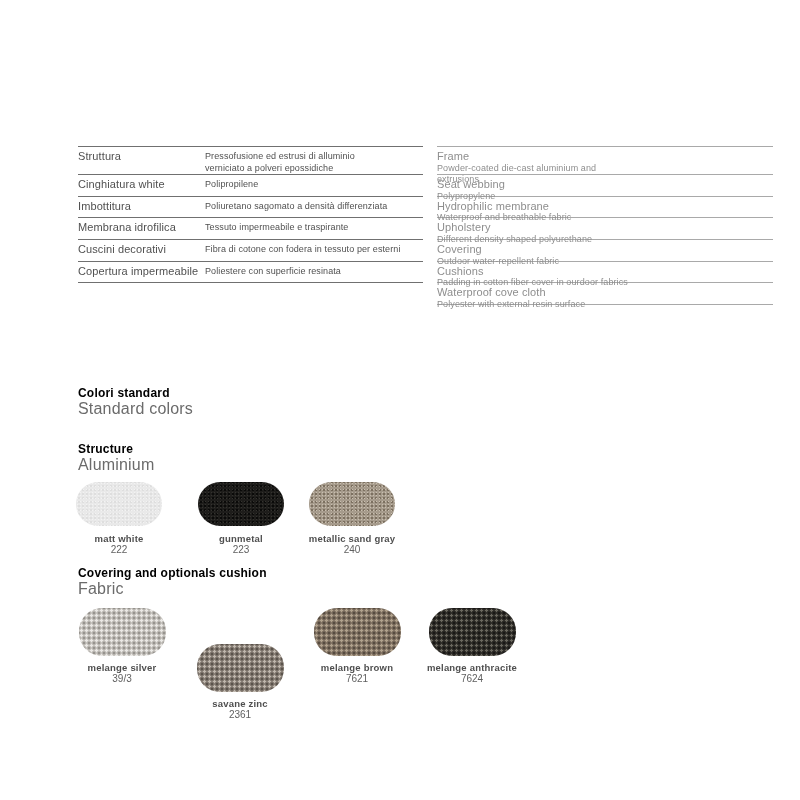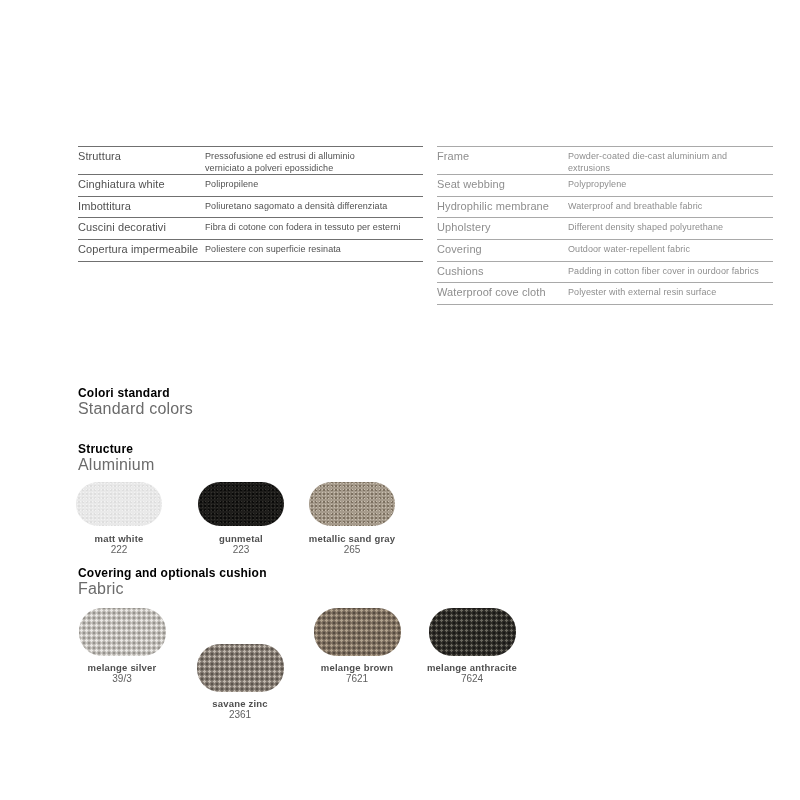--- a/index.html
+++ b/index.html
@@ -7,21 +7,21 @@
   body { font-family:"Liberation Sans", sans-serif; }
   .page { position:relative; width:800px; height:800px; background:#ffffff; overflow:hidden; }
 
   
   .tables { position:absolute; left:78px; top:146px; display:flex; gap:14px; }
   .spec-table { border-top:1px solid; }
   .spec-table.it { width:345px; border-color:#707070; color:#505050; }
   .spec-table.en { width:336px; border-color:#a9a9a9; color:#8e8e8e; }
   .spec-row { display:flex; align-items:flex-start; padding-top:4px; height:21.7px; border-bottom:1px solid; }
   .it .spec-row { border-color:#707070; }
-  .en .spec-row { border-color:#a9a9a9; }
+  .en .spec-row { border-color:#a9a9a9;flex-direction:column; }
   .spec-row.tall { height:28px; }
   .row-label { width:127px; font-size:11px; line-height:11.5px; letter-spacing:.1px; }
   .en .row-label { width:131px; }
   .row-value { flex:1; font-size:9px; line-height:11.5px; white-space:pre-line; letter-spacing:.1px; }
 
   
   .sec-heading { position:absolute; left:78px; }
   .h-title { font-size:12px; font-weight:bold; color:#000000; line-height:16px; letter-spacing:.2px; }
   .h-sub { font-size:16px; color:#6b6b6b; line-height:15px; letter-spacing:.2px; }
   #h-colors { top:385px; }
@@ -63,20 +63,24 @@
         <div class="row-value">Pressofusione ed estrusi di alluminio
 verniciato a polveri epossidiche</div>
       </div>
       <div class="spec-row">
         <div class="row-label">Cinghiatura white</div>
         <div class="row-value">Polipropilene</div>
       </div>
       <div class="spec-row">
         <div class="row-label">Imbottitura</div>
         <div class="row-value">Poliuretano sagomato a densità differenziata</div>
+      </div>
+      <div class="spec-row">
+        <div class="row-label">Membrana idrofilica</div>
+        <div class="row-value">Tessuto impermeabile e traspirante</div>
       </div>
       <div class="spec-row">
         <div class="row-label">Cuscini decorativi</div>
         <div class="row-value">Fibra di cotone con fodera in tessuto per esterni</div>
       </div>
       <div class="spec-row">
         <div class="row-label">Copertura impermeabile</div>
         <div class="row-value">Poliestere con superficie resinata</div>
       </div>
     </div>
@@ -131,21 +135,21 @@
     <div class="sw-code">222</div>
   </div>
   <div class="sw-item" style="left:181px; top:482px;">
     <div class="sw-pill tex-speckle" style="--base: #1e1d1b; --light: #34332f; --dark: #0a0a09;"></div>
     <div class="sw-name">gunmetal</div>
     <div class="sw-code">223</div>
   </div>
   <div class="sw-item" style="left:292px; top:482px;">
     <div class="sw-pill tex-speckle" style="--base: #a69b8c; --light: #c9bfb0; --dark: #7c7060;"></div>
     <div class="sw-name">metallic sand gray</div>
-    <div class="sw-code">265</div>
+    <div class="sw-code">240</div>
   </div>
 
   <div class="sec-heading" id="h-fabric">
     <div class="h-title">Covering and optionals cushion</div>
     <div class="h-sub">Fabric</div>
   </div>
 
   <div class="sw-item fab-item" style="left:62px; top:608px;">
     <div class="sw-pill fab tex-weave" style="--base: #c9c6c1; --light: #ebe9e6; --dark: #85827d;"></div>
     <div class="sw-name">melange silver</div>

